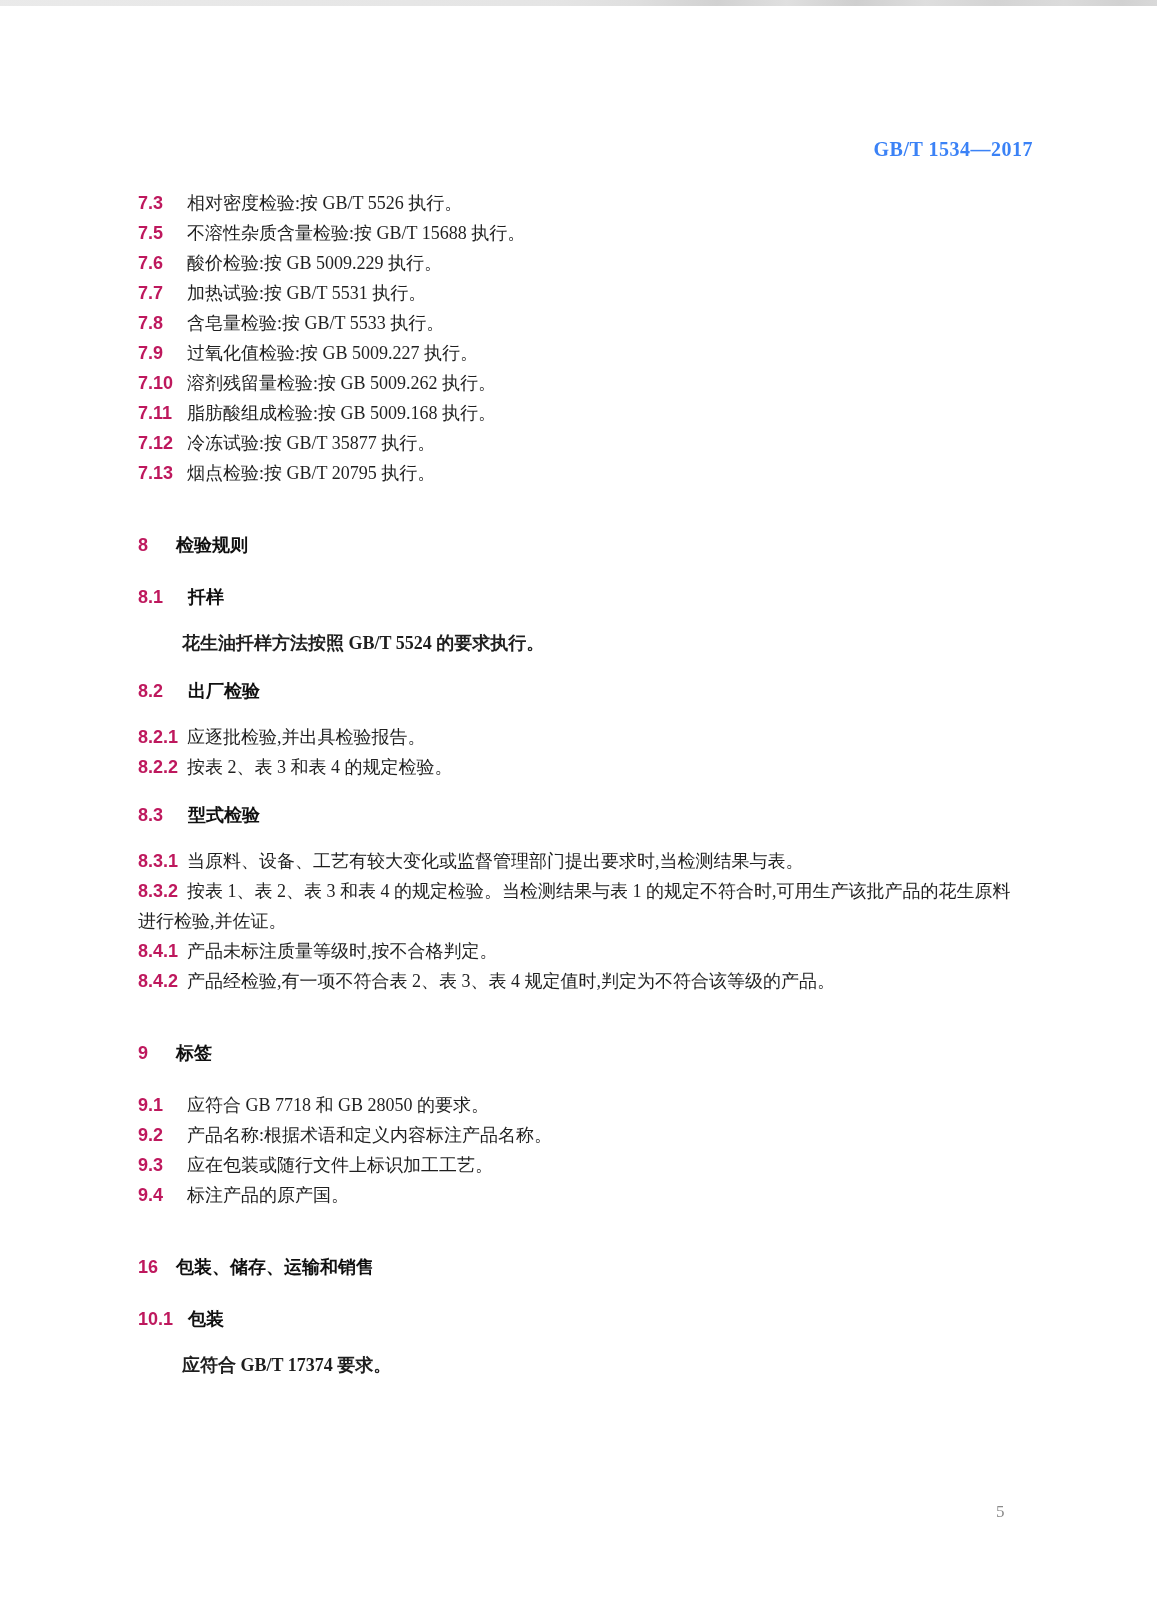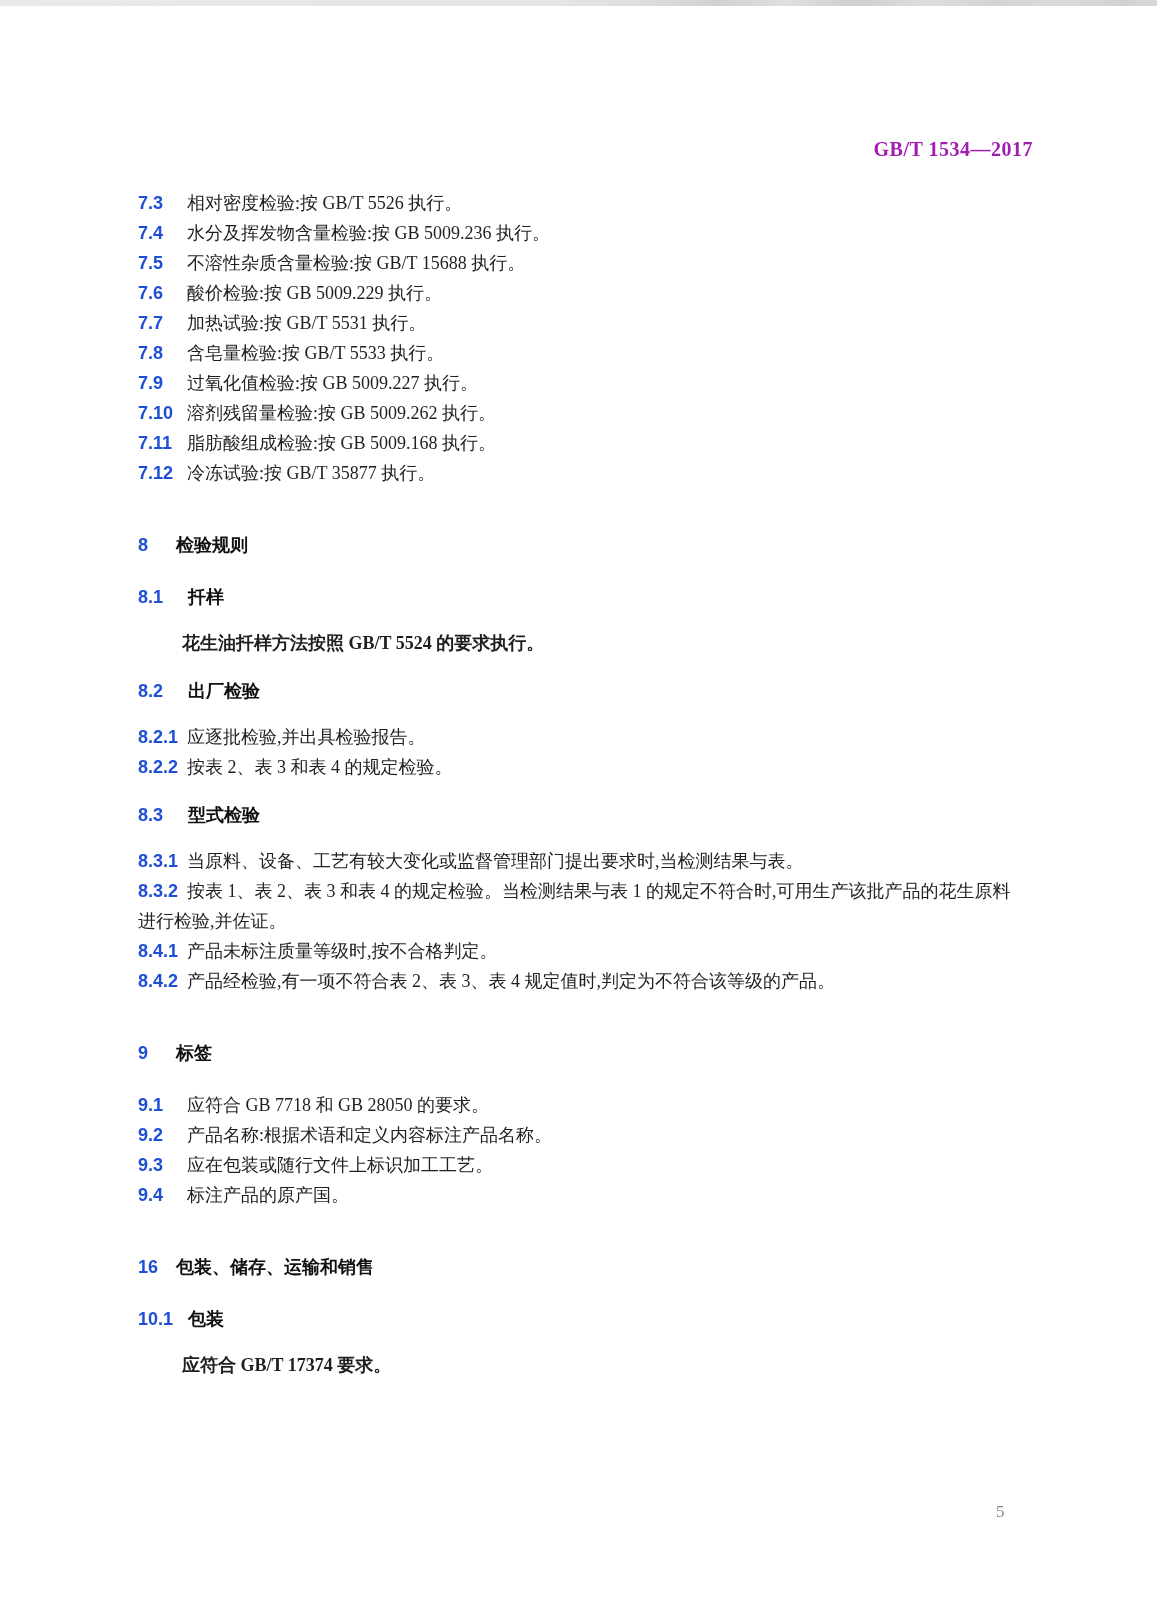--- a/index.html
+++ b/index.html
@@ -27,37 +27,37 @@
       #d5d5d5 92%, #c9c9c9 97%, #d2d2d2 100%);
     opacity: .85;
   }
   .doc-header {
     position: absolute;
     top: 138px;
     right: 124px;
     font-size: 20px;
     font-weight: bold;
     letter-spacing: .5px;
-    color: #a21caf;
+    color: #3b82f6;
   }
   .content {
     position: absolute;
     top: 188px;
     left: 138px;
     width: 884px;
     font-size: 18px;
     line-height: 30px;
   }
   .item { margin: 0; }
   .num {
     display: inline-block;
     min-width: 49px;
     font-family: "Liberation Sans", sans-serif;
     font-weight: bold;
-    color: #1d4ed8;
+    color: #be185d;
   }
   .h1, .h2 {
     font-family: "Liberation Sans", sans-serif;
     font-weight: bold;
     color: #101010;
   }
   .h1 { margin: 42px 0 22px 0; }
   .h2 { margin: 18px 0 16px 0; }
   .h1 .num { min-width: 38px; }
   .h2 .num { min-width: 50px; }
@@ -79,29 +79,29 @@
 
 <div class="page">
 
   <div class="scan-top"></div>
 
   <div class="doc-header">GB/T 1534—2017</div>
 
   <div class="content">
 
     <div class="item"><span class="num">7.3</span><span>相对密度检验:按 GB/T 5526 执行。</span></div>
-    <div class="item"><span class="num">7.4</span><span>水分及挥发物含量检验:按 GB 5009.236 执行。</span></div>
     <div class="item"><span class="num">7.5</span><span>不溶性杂质含量检验:按 GB/T 15688 执行。</span></div>
     <div class="item"><span class="num">7.6</span><span>酸价检验:按 GB 5009.229 执行。</span></div>
     <div class="item"><span class="num">7.7</span><span>加热试验:按 GB/T 5531 执行。</span></div>
     <div class="item"><span class="num">7.8</span><span>含皂量检验:按 GB/T 5533 执行。</span></div>
     <div class="item"><span class="num">7.9</span><span>过氧化值检验:按 GB 5009.227 执行。</span></div>
     <div class="item"><span class="num">7.10</span><span>溶剂残留量检验:按 GB 5009.262 执行。</span></div>
     <div class="item"><span class="num">7.11</span><span>脂肪酸组成检验:按 GB 5009.168 执行。</span></div>
     <div class="item"><span class="num">7.12</span><span>冷冻试验:按 GB/T 35877 执行。</span></div>
+    <div class="item"><span class="num">7.13</span><span>烟点检验:按 GB/T 20795 执行。</span></div>
 
     <div class="h1"><span class="num">8</span><span>检验规则</span></div>
 
     <div class="h2"><span class="num">8.1</span><span>扦样</span></div>
     <p class="para">花生油扦样方法按照 GB/T 5524 的要求执行。</p>
 
     <div class="h2"><span class="num">8.2</span><span>出厂检验</span></div>
     <div class="item"><span class="num">8.2.1</span><span>应逐批检验,并出具检验报告。</span></div>
     <div class="item"><span class="num">8.2.2</span><span>按表 2、表 3 和表 4 的规定检验。</span></div>
 

